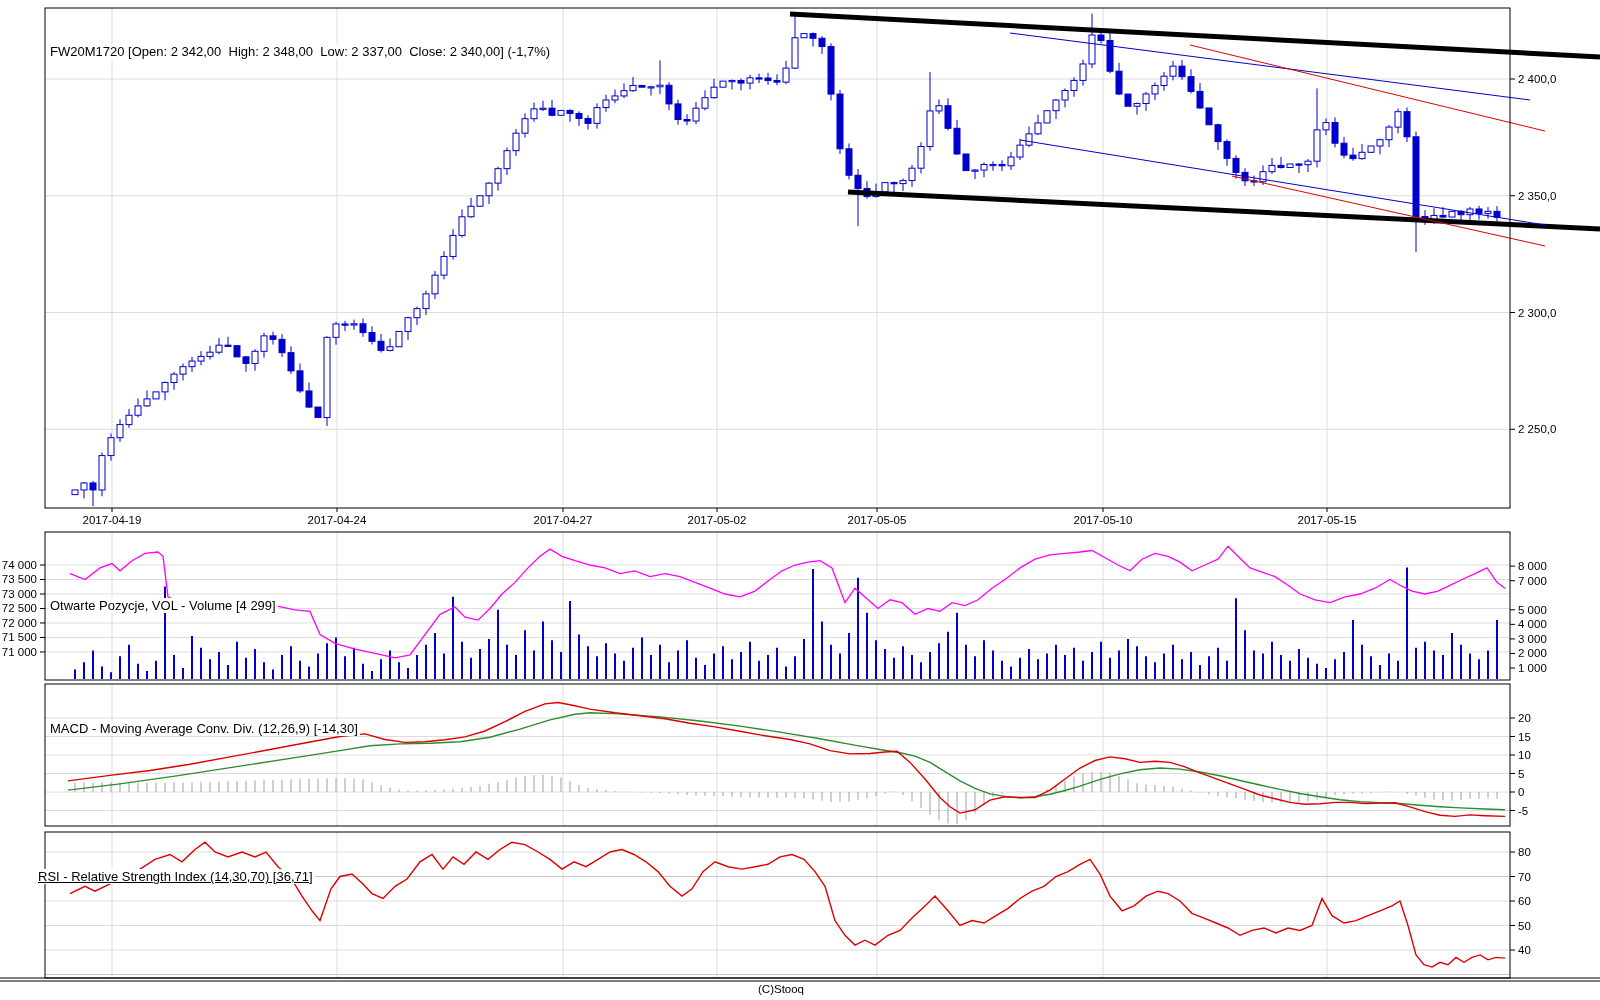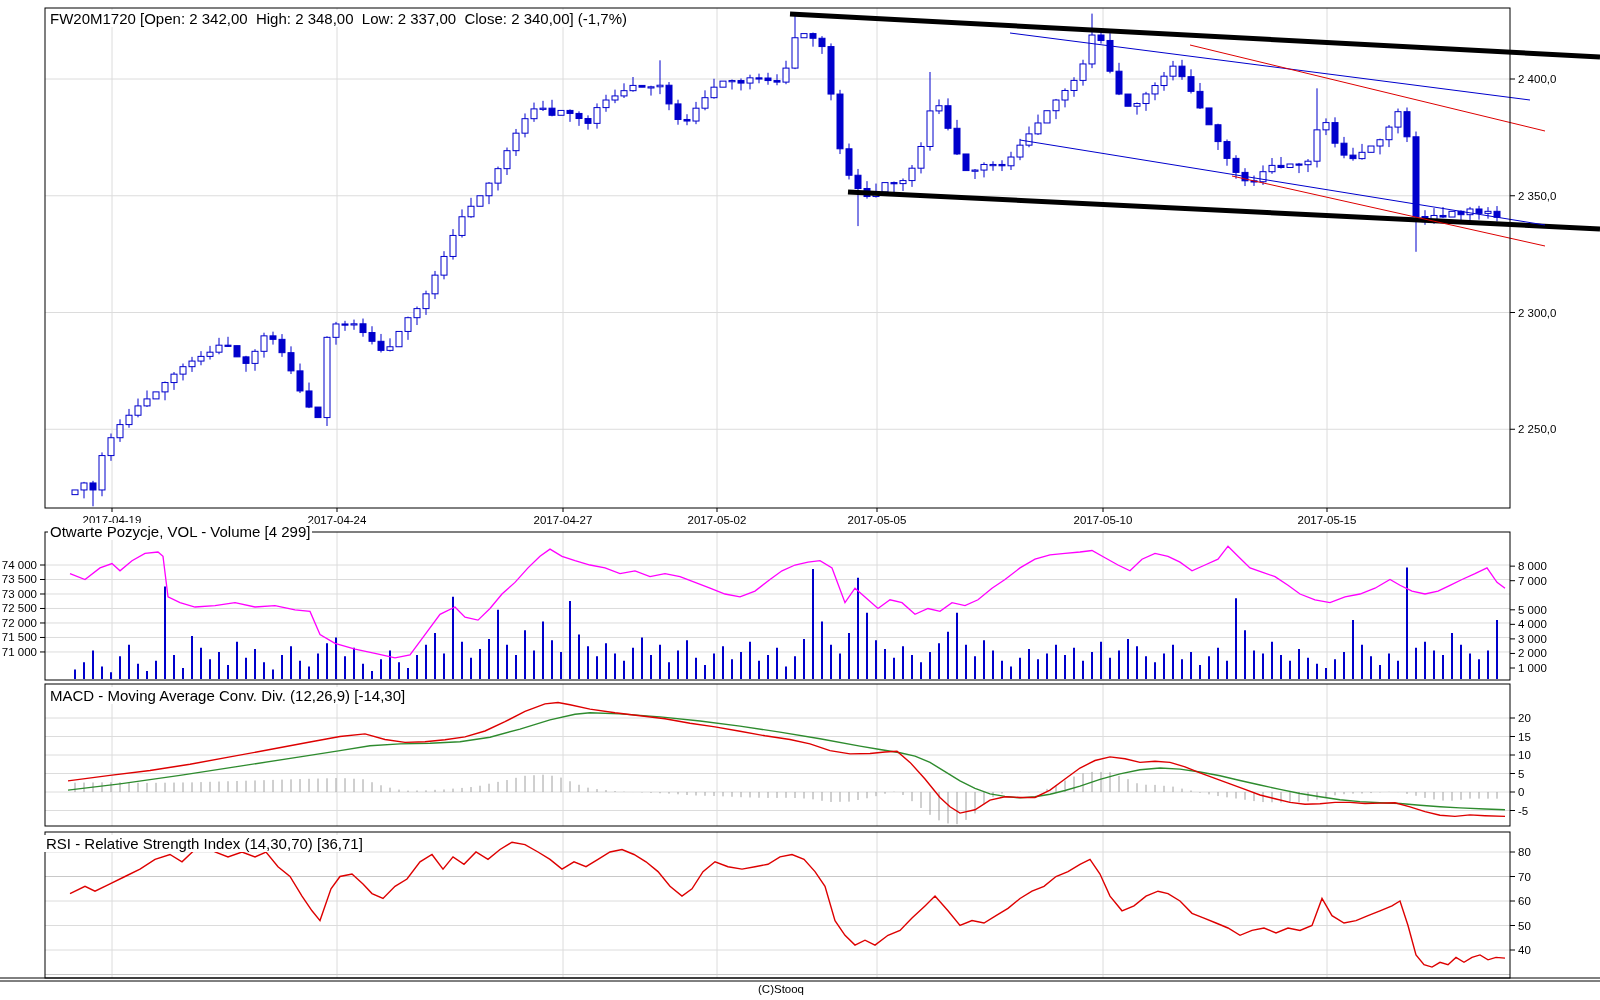--- a/index.html
+++ b/index.html
@@ -1,19 +1,19 @@
 <!DOCTYPE html>
 <html><head>
 <meta charset="utf-8">
 <style>
   html,body{margin:0;padding:0;background:#fff;}
   #stage{position:relative;width:1600px;height:1000px;background:#fff;overflow:hidden;
          font-family:"Liberation Sans",sans-serif;}
   svg{position:absolute;left:0;top:0;}
-  .panel-title{position:absolute;font-size:15px;color:#000;background:#fff;padding:0 2px;white-space:pre;}
+  .panel-title{position:absolute;font-size:13px;color:#000;background:#fff;padding:0 2px;white-space:pre;margin-top:34px;}
   .footer{position:absolute;font-size:11.5px;color:#000;}
 </style>
 </head>
 <body>
 
 <div id="stage">
   <svg id="chart-svg" width="1600" height="1000">
       <line x1="112" y1="8" x2="112" y2="508" stroke="#dcdcdc" stroke-width="1"></line>
       <line x1="112" y1="532" x2="112" y2="680" stroke="#dcdcdc" stroke-width="1"></line>
       <line x1="112" y1="684" x2="112" y2="826" stroke="#dcdcdc" stroke-width="1"></line>
@@ -791,17 +791,17 @@
       <line x1="1510" y1="950" x2="1515" y2="950" stroke="#000" stroke-width="1"></line>
       <text x="1518" y="954" font-size="11.5" font-family="&quot;Liberation Sans&quot;,sans-serif" fill="#000" text-anchor="start">40</text>
       <line x1="45" y1="876.5" x2="1510" y2="876.5" stroke="#c8c8c8" stroke-width="1"></line>
       <line x1="45" y1="974.5" x2="1510" y2="974.5" stroke="#c8c8c8" stroke-width="1"></line>
       <polyline points="70.0,893.6 85.0,886.3 95.0,891.2 110.0,883.9 125.0,876.5 140.0,869.1 155.0,859.4 170.0,854.5 182.0,861.8 195.0,849.5 205.0,842.2 215.0,852.0 228.0,856.9 242.0,852.0 255.0,856.9 266.0,852.0 278.0,866.7 290.0,876.5 302.0,896.1 312.0,910.8 320.0,920.6 331.0,888.8 340.0,876.5 352.0,874.0 363.0,883.9 372.0,893.6 383.0,898.5 395.0,886.3 407.0,879.0 420.0,861.8 432.0,854.5 443.0,869.1 453.0,856.9 464.0,864.3 476.0,852.0 488.0,859.4 500.0,849.5 512.0,842.2 525.0,844.6 538.0,852.0 550.0,859.4 562.0,869.1 574.0,861.8 586.0,866.7 598.0,859.4 610.0,852.0 622.0,849.5 634.0,854.5 646.0,861.8 658.0,871.6 670.0,886.3 682.0,896.1 692.0,888.8 703.0,871.6 715.0,861.8 728.0,866.7 742.0,869.1 755.0,866.7 768.0,864.3 780.0,856.9 792.0,854.5 804.0,859.4 815.0,871.6 825.0,886.3 835.0,920.6 845.0,935.3 855.0,945.1 865.0,940.2 875.0,945.1 888.0,935.3 900.0,930.4 912.0,918.1 925.0,905.9 935.0,896.1 948.0,910.8 960.0,925.5 972.0,920.6 984.0,923.0 996.0,915.7 1008.0,908.4 1020.0,898.5 1032.0,891.2 1044.0,886.3 1056.0,876.5 1068.0,871.6 1080.0,864.3 1090.0,859.4 1100.0,874.0 1110.0,896.1 1122.0,910.8 1134.0,905.9 1146.0,896.1 1158.0,891.2 1168.0,893.6 1180.0,901.0 1192.0,913.3 1204.0,918.1 1216.0,923.0 1228.0,928.0 1240.0,935.3 1252.0,930.4 1264.0,928.0 1276.0,932.9 1288.0,928.0 1300.0,930.4 1312.0,925.5 1322.0,898.5 1332.0,915.7 1344.0,923.0 1356.0,920.6 1368.0,915.7 1380.0,910.8 1392.0,905.9 1400.0,901.0 1408.0,925.5 1416.0,954.9 1424.0,964.7 1432.0,967.1 1440.0,962.3 1448.0,964.7 1456.0,957.4 1464.0,962.3 1472.0,957.4 1480.0,954.9 1488.0,959.8 1496.0,957.4 1505.0,958.1" fill="none" stroke="#dd0000" stroke-width="1.4"></polyline>
       <rect x="45" y="832" width="1465" height="146" fill="none" stroke="#000" stroke-width="1"></rect>
       <line x1="0" y1="978" x2="1600" y2="978" stroke="#000" stroke-width="1"></line>
       <line x1="0" y1="981" x2="1600" y2="981" stroke="#000" stroke-width="1"></line>
     </svg>
   <div class="panel-title" style="left:48px;top:10px;">FW20M1720 [Open: 2 342,00  High: 2 348,00  Low: 2 337,00  Close: 2 340,00] (-1,7%)</div>
-  <div class="panel-title" style="left:48px;top:523px;">Otwarte Pozycje, VOL - Volume [4 299]</div>
+  <div class="panel-title" style="left:48px;top:564px;">Otwarte Pozycje, VOL - Volume [4 299]</div>
   <div class="panel-title" style="left:48px;top:687px;">MACD - Moving Average Conv. Div. (12,26,9) [-14,30]</div>
-  <div class="panel-title" style="left:44px;top:835px;">RSI - Relative Strength Index (14,30,70) [36,71]</div>
+  <div class="panel-title" style="left:36px;top:835px;text-decoration:underline;">RSI - Relative Strength Index (14,30,70) [36,71]</div>
   <div class="footer" style="left:758px;top:983px;text-align:right;">(C)Stooq</div>
 </div>
 
 </body></html>

